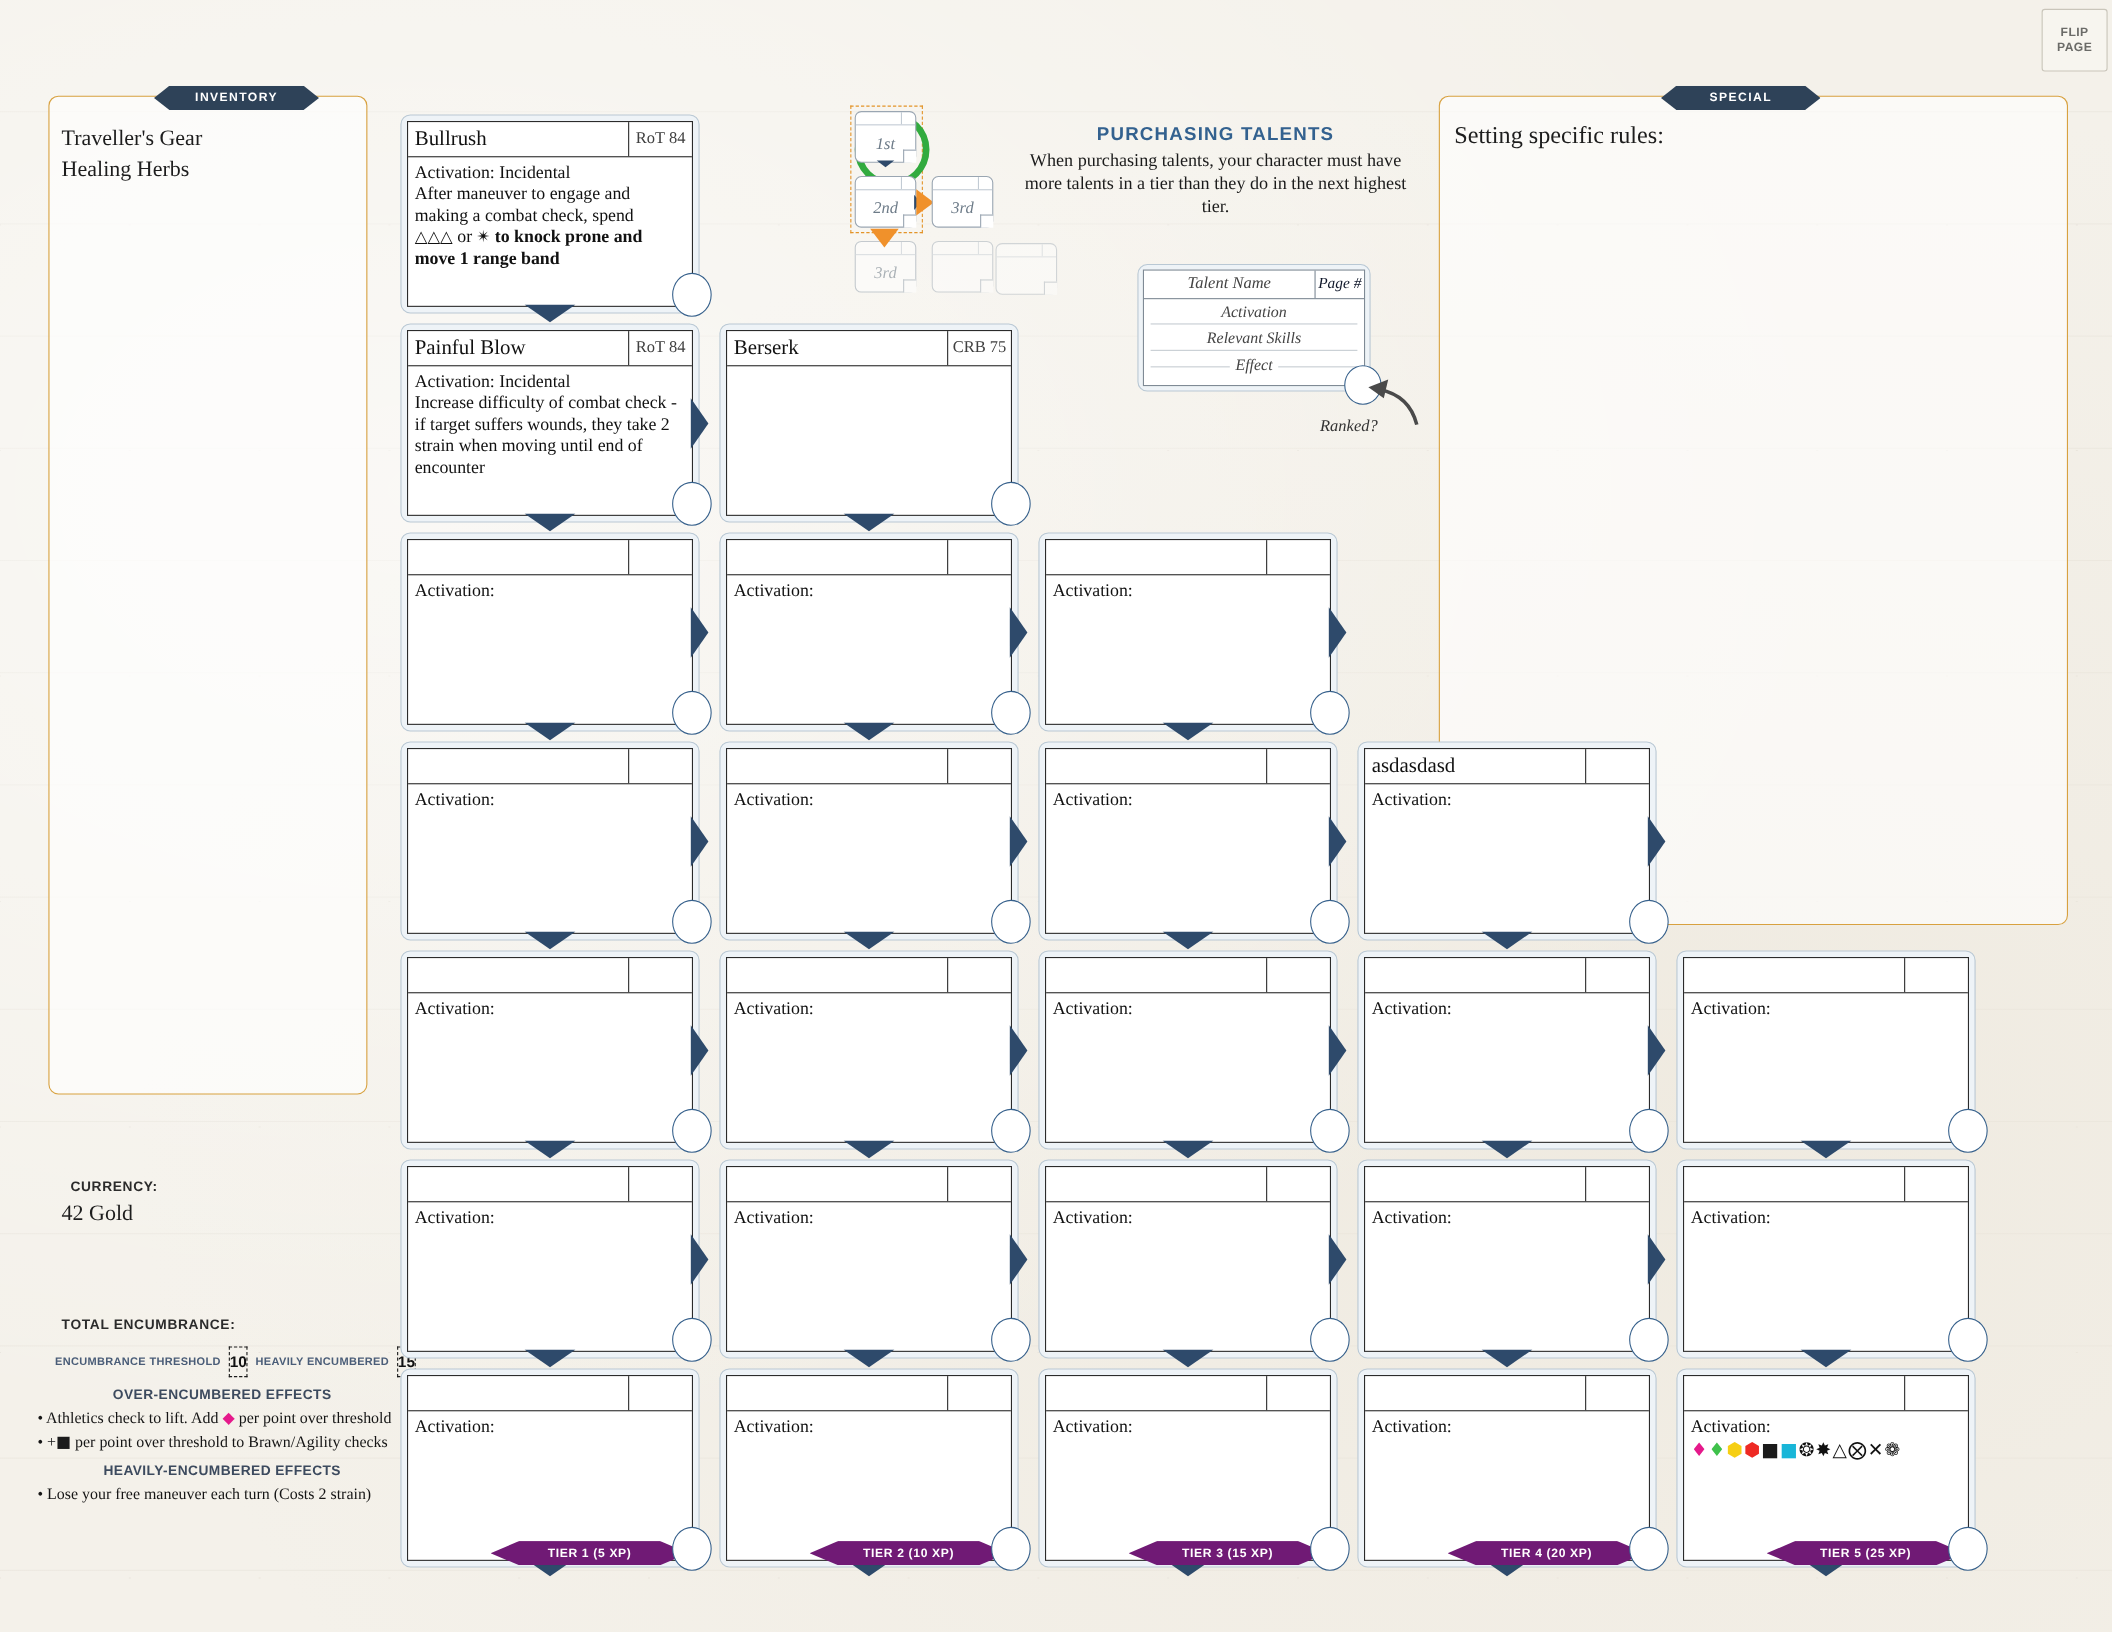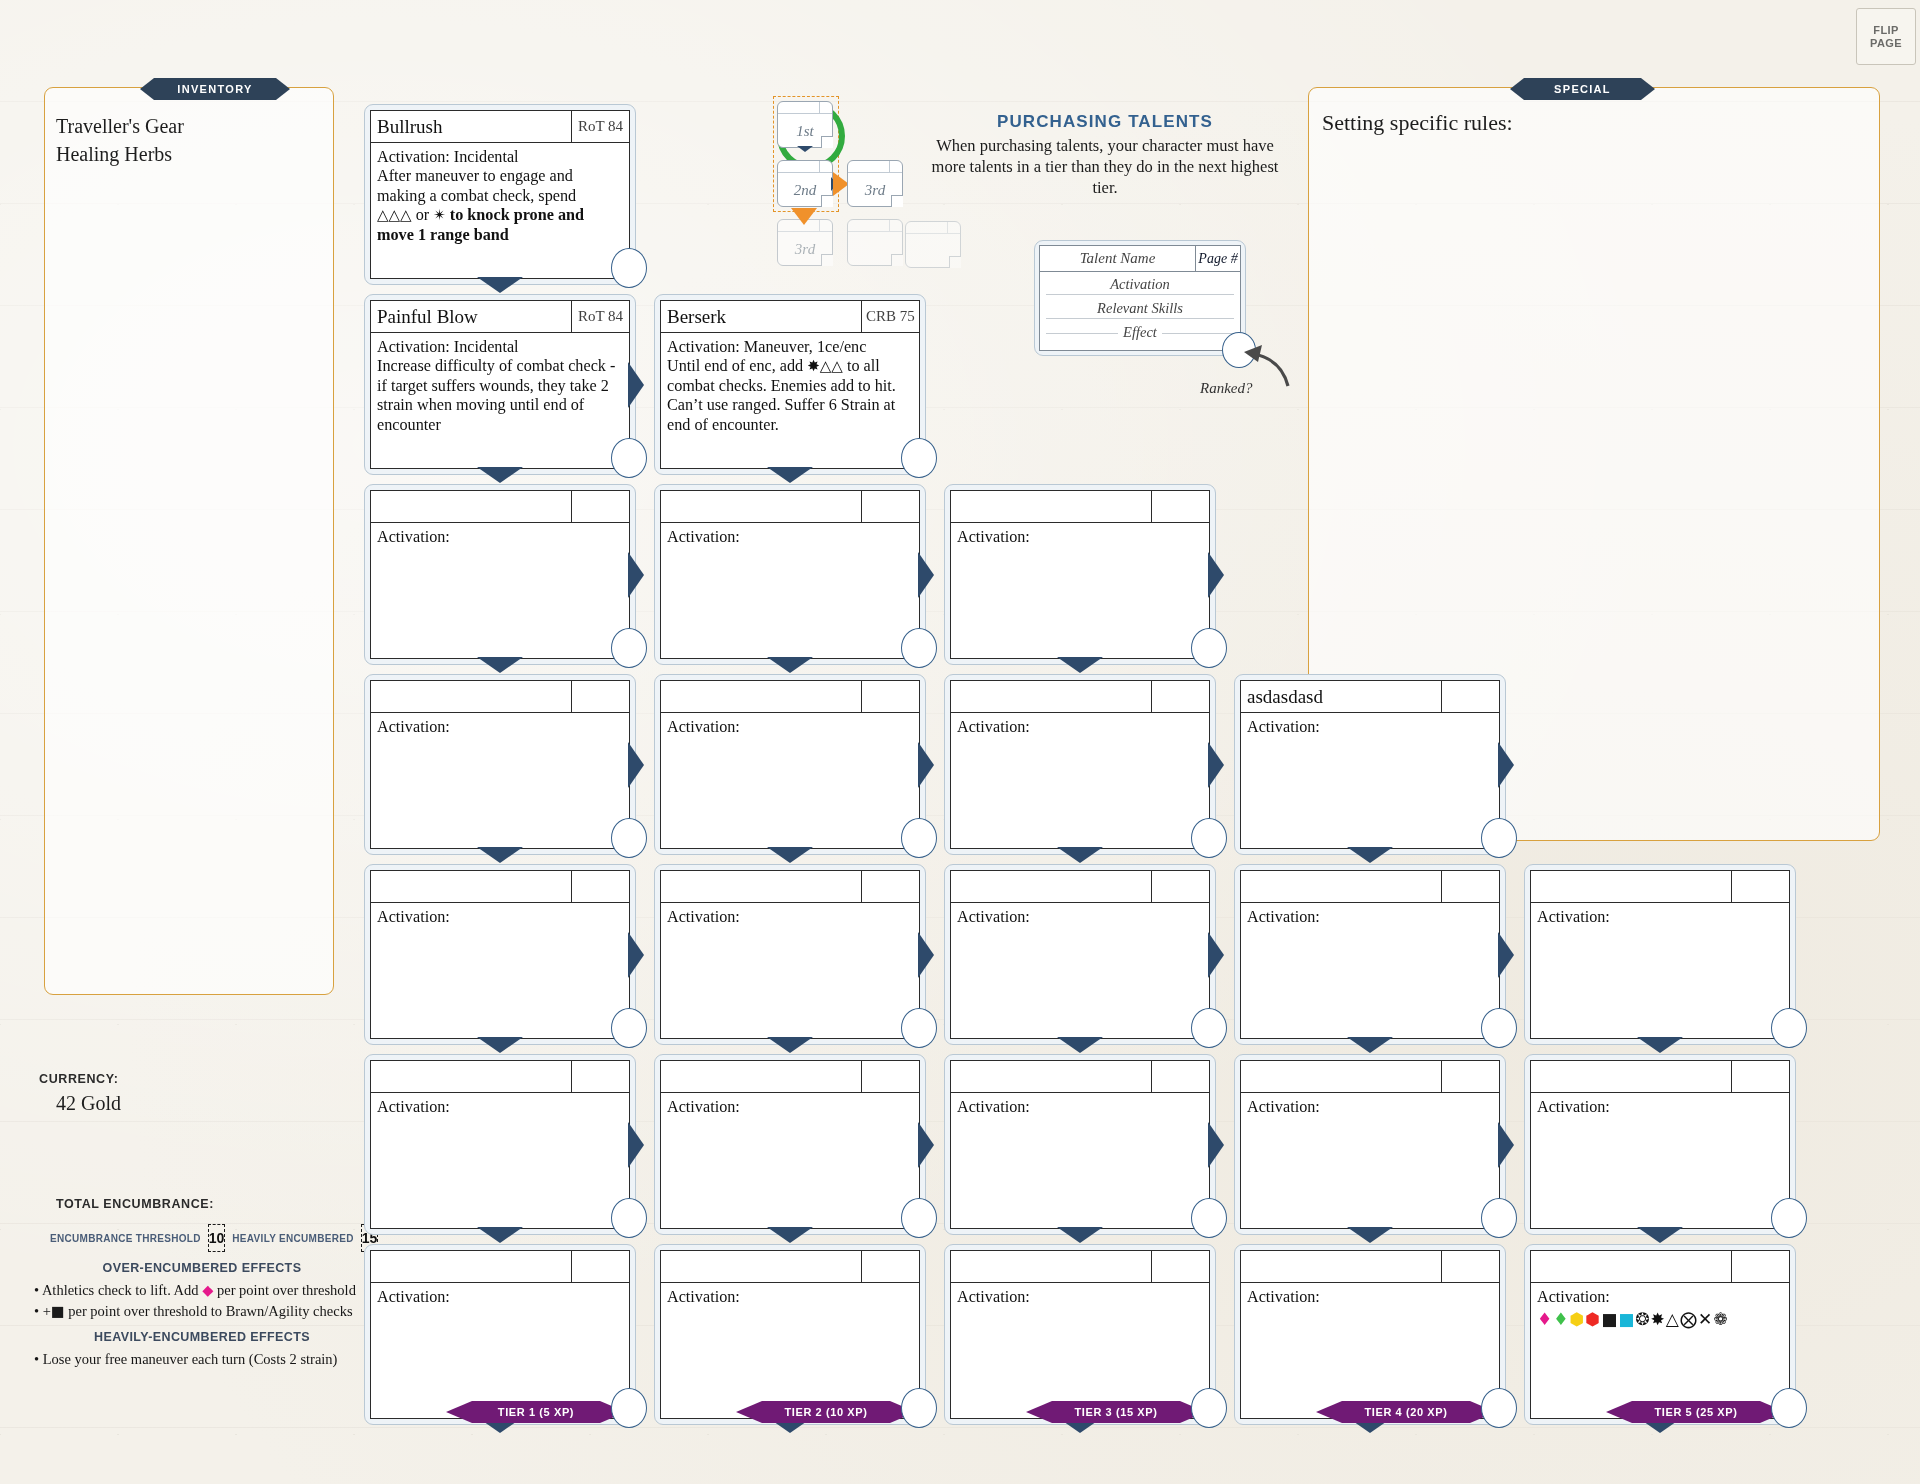--- a/index.html
+++ b/index.html
@@ -58,21 +58,21 @@
   
   #inventory-panel{left:44px;top:87px;width:288px;height:906px;}
   .inv-text{
     position:absolute;left:56px;top:112px;width:270px;
     font-size:20px;line-height:1.42;color:#1d1d1d;
   }
   .small-cap{
     font-family:"Liberation Sans", sans-serif;
     font-weight:700;font-size:12.5px;letter-spacing:.6px;color:#2b2b2b;
   }
-  #currency-label{position:absolute;left:39px;top:1072px;}
+  #currency-label{position:absolute;left:64px;top:1072px;}
   #currency-value{position:absolute;left:56px;top:1092px;font-size:20px;color:#1d1d1d;}
   #encumbrance-label{position:absolute;left:56px;top:1197px;}
 
   
   .enc-row{position:absolute;left:50px;top:1224px;width:300px;display:flex;align-items:center;gap:7px;}
   .enc-cap{
     font-family:"Liberation Sans", sans-serif;font-weight:700;
     font-size:10px;letter-spacing:.3px;color:#4a5d78;white-space:nowrap;
   }
   .enc-box{
@@ -442,24 +442,20 @@
         </div>
       </div>
       <div class="rank-circle"></div>
     </div>
     <div class="card" style="left: 654px; top: 294px;">
       <div class="card-inner">
         <div class="card-head">
           <div class="card-title">Berserk</div>
           <div class="card-page">CRB 75</div>
         </div>
-        <div class="card-body">
-          <div>Activation: Maneuver, 1ce/enc</div>
-          <div> Until end of enc, add <span class="sym">✸△△</span> to all combat checks. Enemies add to hit. Can’t use ranged. Suffer 6 Strain at end of encounter.</div>
-        </div>
       </div>
       <div class="rank-circle"></div>
     </div>
     <div class="card arrow-right" style="left: 654px; top: 484px;">
       <div class="card-inner">
         <div class="card-head">
           <div class="card-title"></div>
           <div class="card-page"></div>
         </div>
         <div class="card-body">

